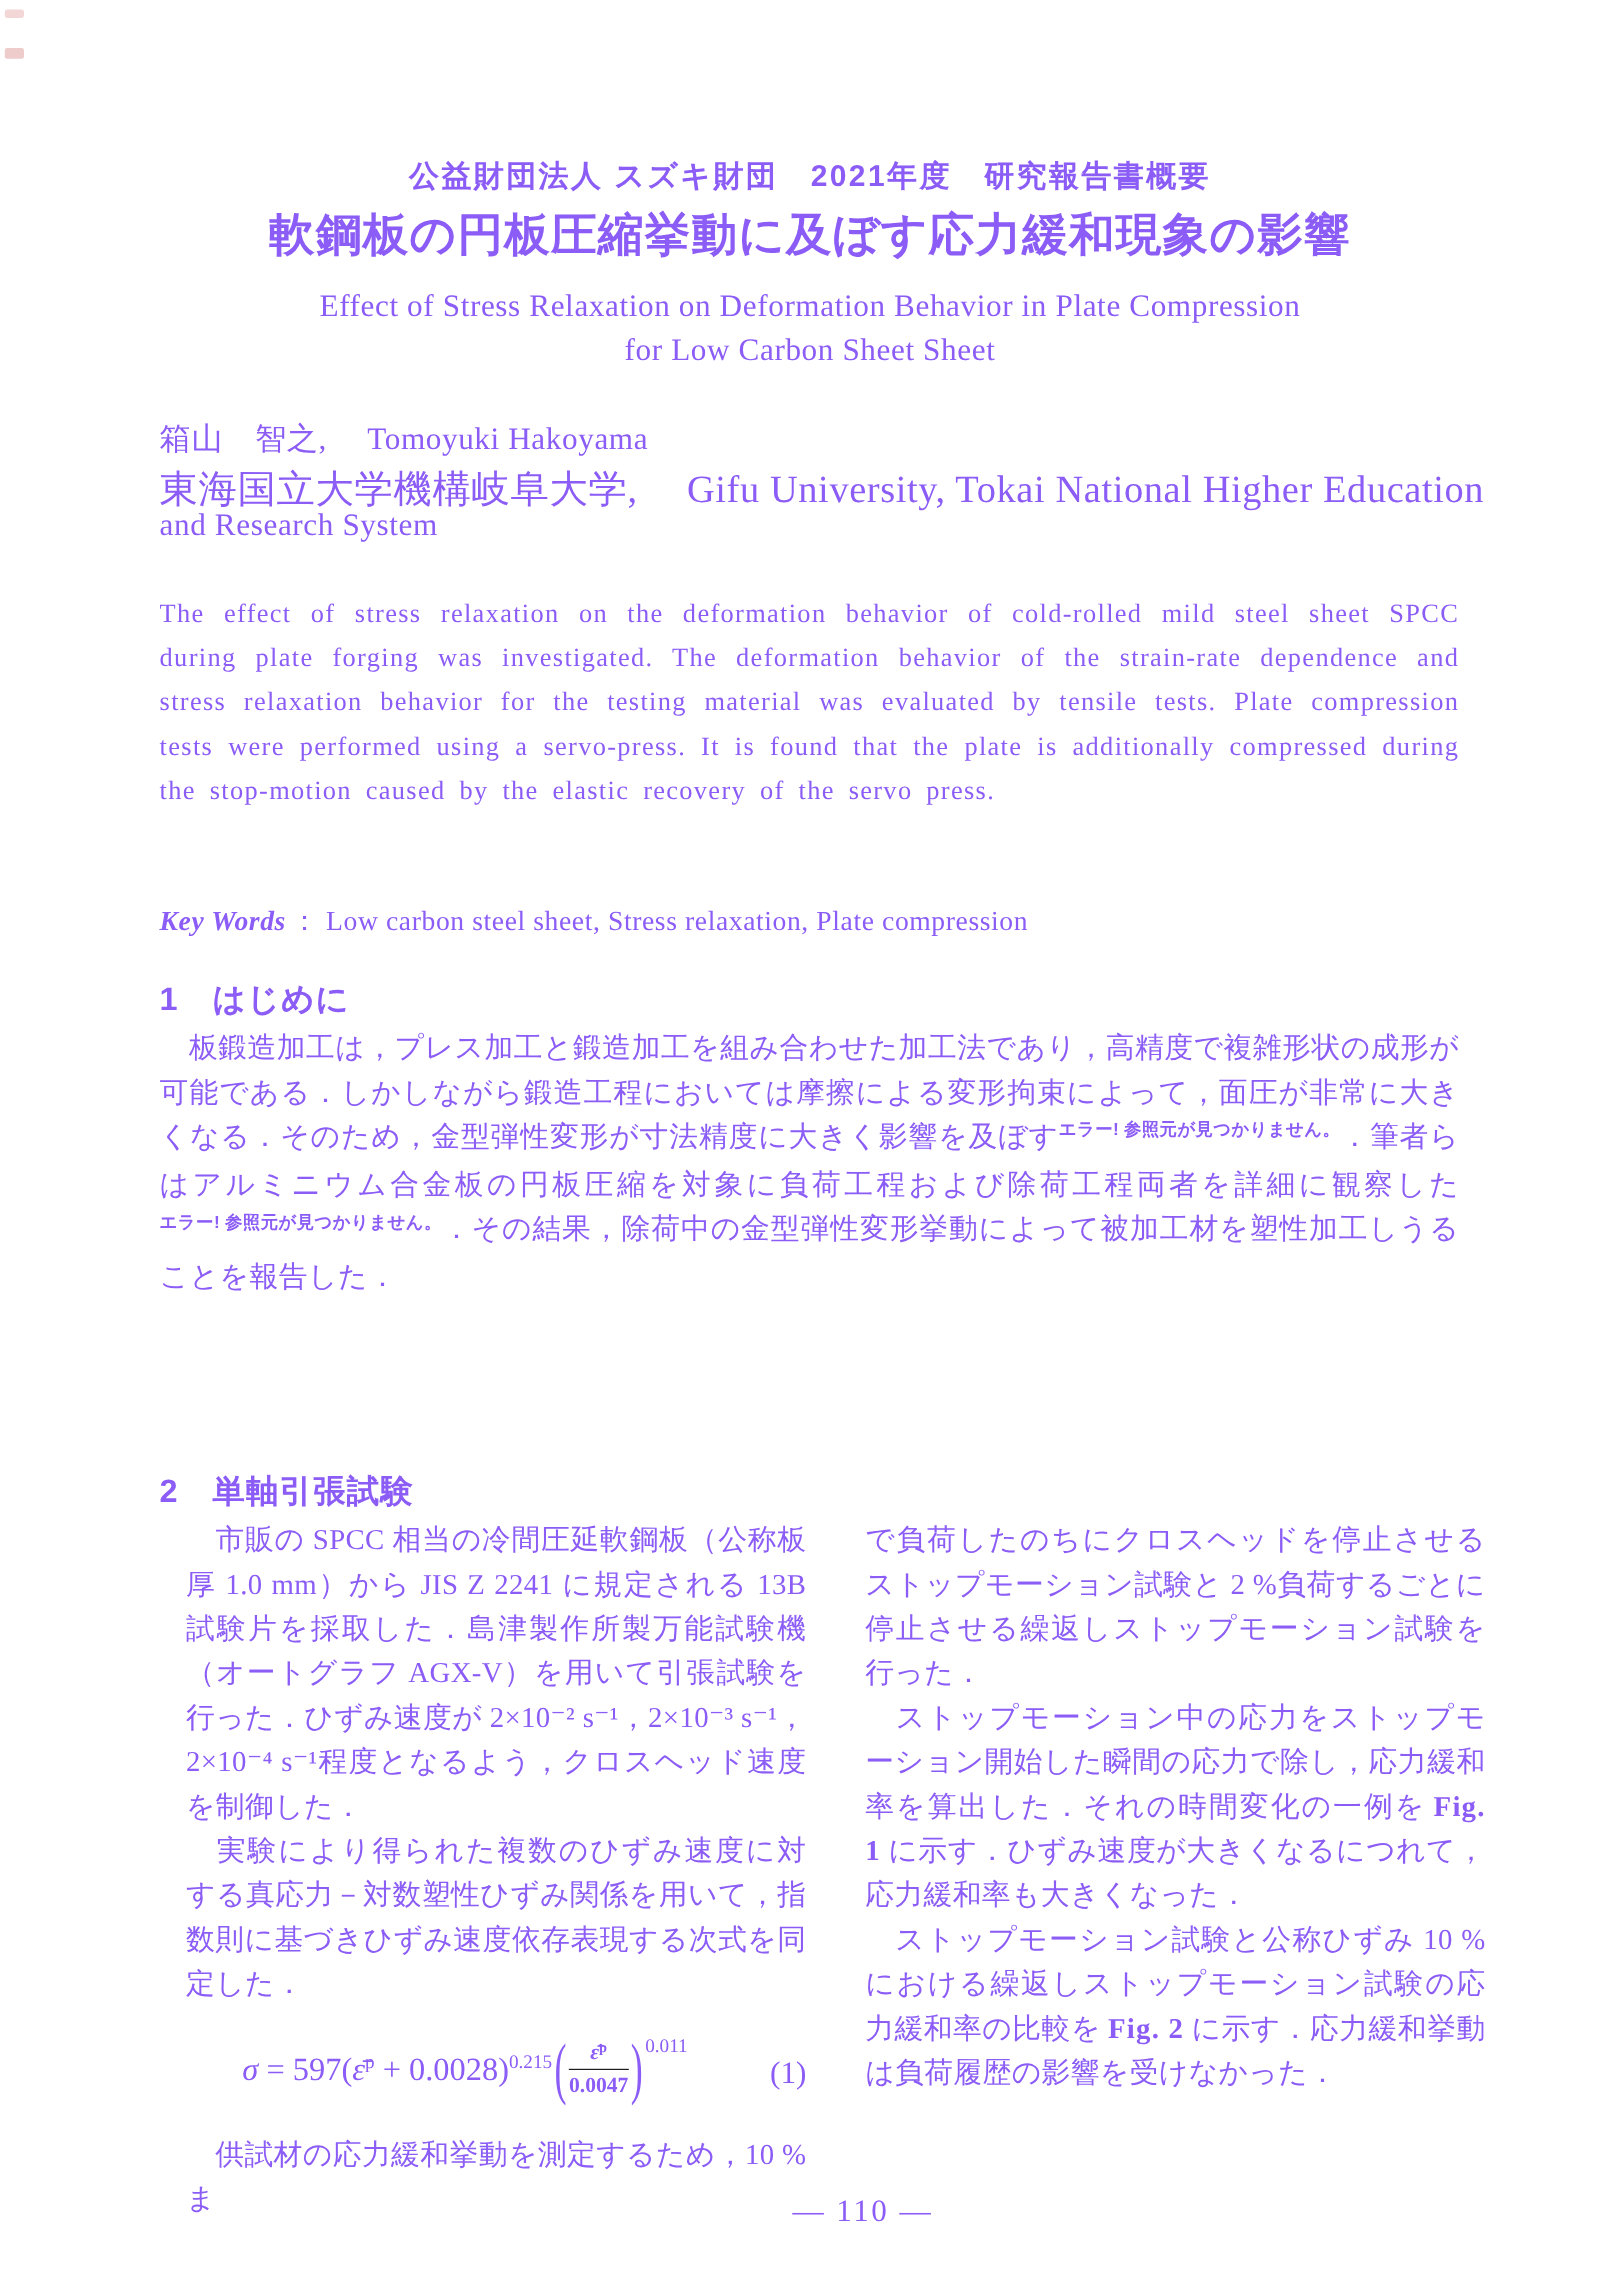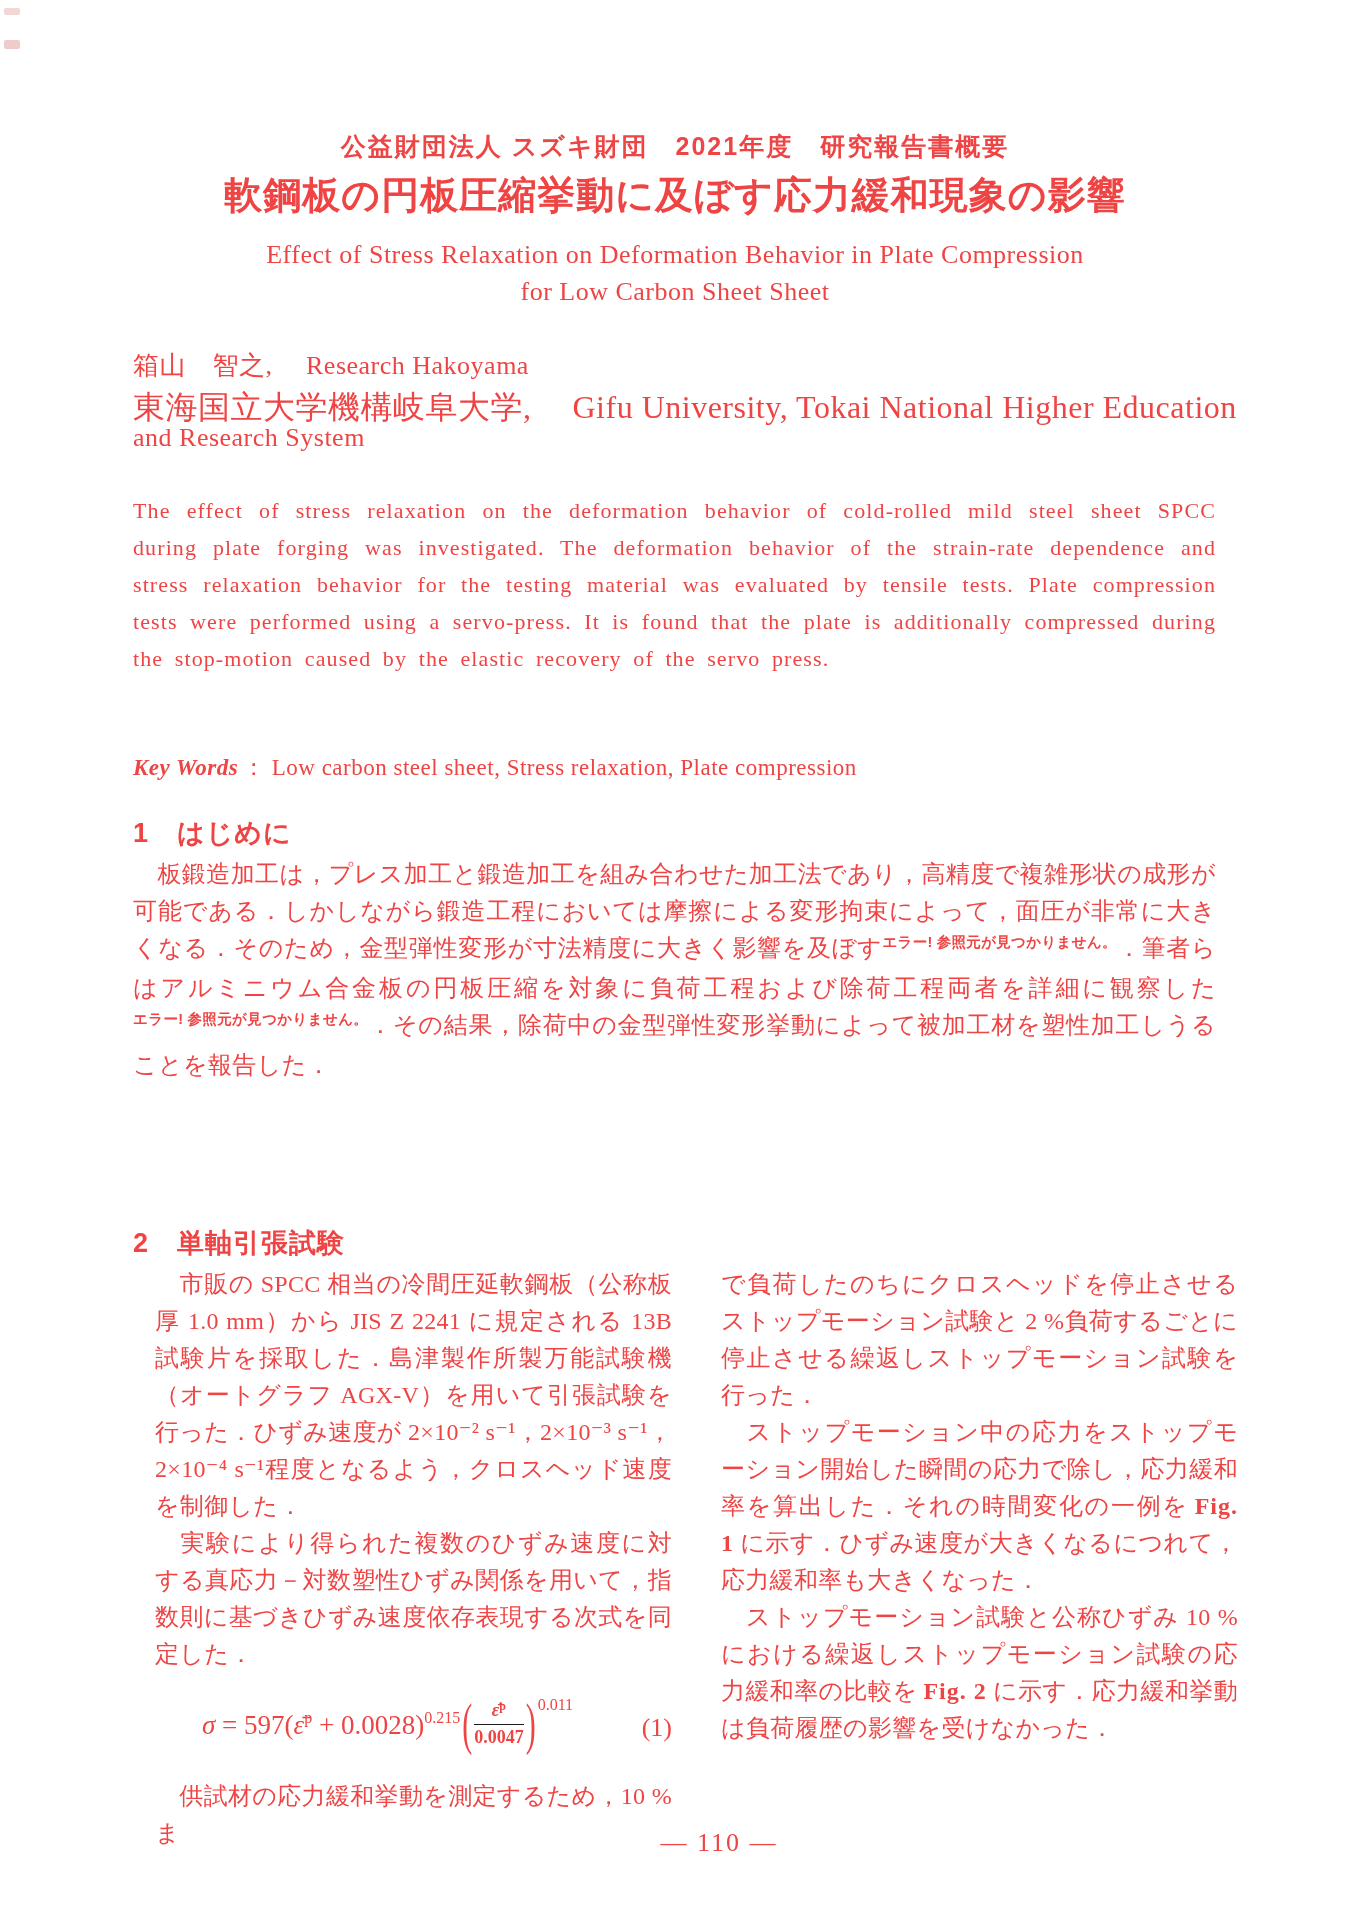--- a/index.html
+++ b/index.html
@@ -1,20 +1,20 @@
 <!DOCTYPE html>
 <html><head>
 <meta charset="utf-8">
 <style>
   html,body{margin:0;padding:0;background:#ffffff;}
   .page{
     position:relative;
     width:1350px;height:1909px;
     background:#ffffff;
-    color:#ef4444;
+    color:#8b5cf6;
     font-family:"Liberation Serif","DejaVu Serif",serif;
     overflow:hidden;
   }
   .gothic{font-family:"Liberation Sans","DejaVu Sans",sans-serif;}
   .centered{position:absolute;left:0;width:1350px;text-align:center;}
 
   .doc-header{top:130px;font-size:25px;font-weight:600;letter-spacing:2px;}
   .doc-title{top:170px;font-size:38px;font-weight:bold;letter-spacing:1px;}
   .title-en1{top:240px;font-size:26px;letter-spacing:.5px;}
   .title-en2{top:277px;font-size:26px;letter-spacing:.5px;}
@@ -91,21 +91,21 @@
   <span class="scan-mark m1"></span>
   <span class="scan-mark m2"></span>
 
   <div class="centered doc-header gothic">公益財団法人 スズキ財団　2021年度　研究報告書概要</div>
 
   <div class="centered doc-title gothic">軟鋼板の円板圧縮挙動に及ぼす応力緩和現象の影響</div>
 
   <div class="centered title-en1">Effect of Stress Relaxation on Deformation Behavior in Plate Compression</div>
   <div class="centered title-en2">for Low Carbon Sheet Sheet</div>
 
-  <div class="byline">箱山　智之,　 Research Hakoyama</div>
+  <div class="byline">箱山　智之,　 Tomoyuki Hakoyama</div>
   <div class="affil1">東海国立大学機構岐阜大学,　 Gifu University, Tokai National Higher Education</div>
   <div class="affil2">and Research System</div>
 
   <div class="abstract">The effect of stress relaxation on the deformation behavior of cold-rolled mild steel sheet SPCC during plate forging was investigated. The deformation behavior of the strain-rate dependence and stress relaxation behavior for the testing material was evaluated by tensile tests. Plate compression tests were performed using a servo-press. It is found that the plate is additionally compressed during the stop-motion caused by the elastic recovery of the servo press.</div>
 
   <div class="keywords">
     <span class="kw-label">Key Words</span><span class="kw-sep">：</span><span>Low carbon steel sheet, Stress relaxation, Plate compression</span>
   </div>
 
   <div class="sec-heading sec1-heading gothic">1　はじめに</div>

